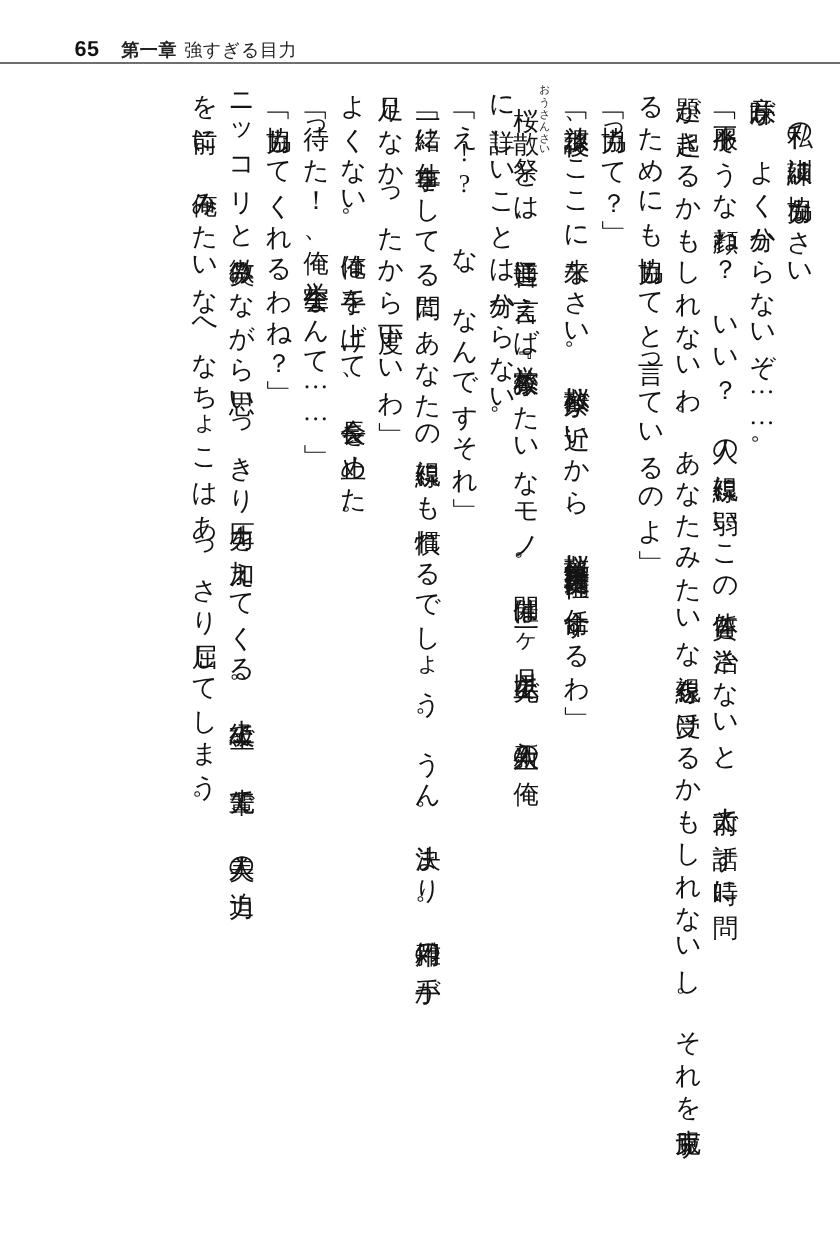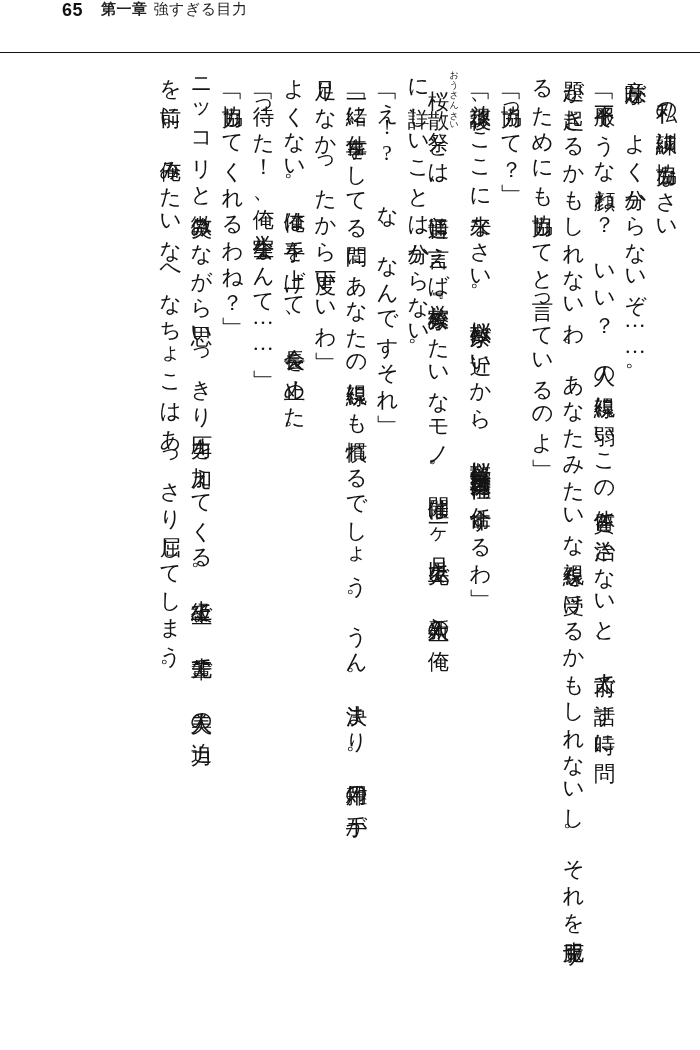--- a/index.html
+++ b/index.html
@@ -22,21 +22,21 @@
     box-sizing: border-box;
   }
   
   .header {
     position: absolute;
     top: 0;
     left: 0;
     width: 700px;
     height: 52px;
     display: flex;
-    align-items: flex-start;
+    align-items: flex-end;
     padding-left: 62px;
     box-sizing: border-box;
   }
   .header-rule {
     position: absolute;
     top: 52px;
     left: 0;
     width: 700px;
     height: 1px;
     background: #111;

